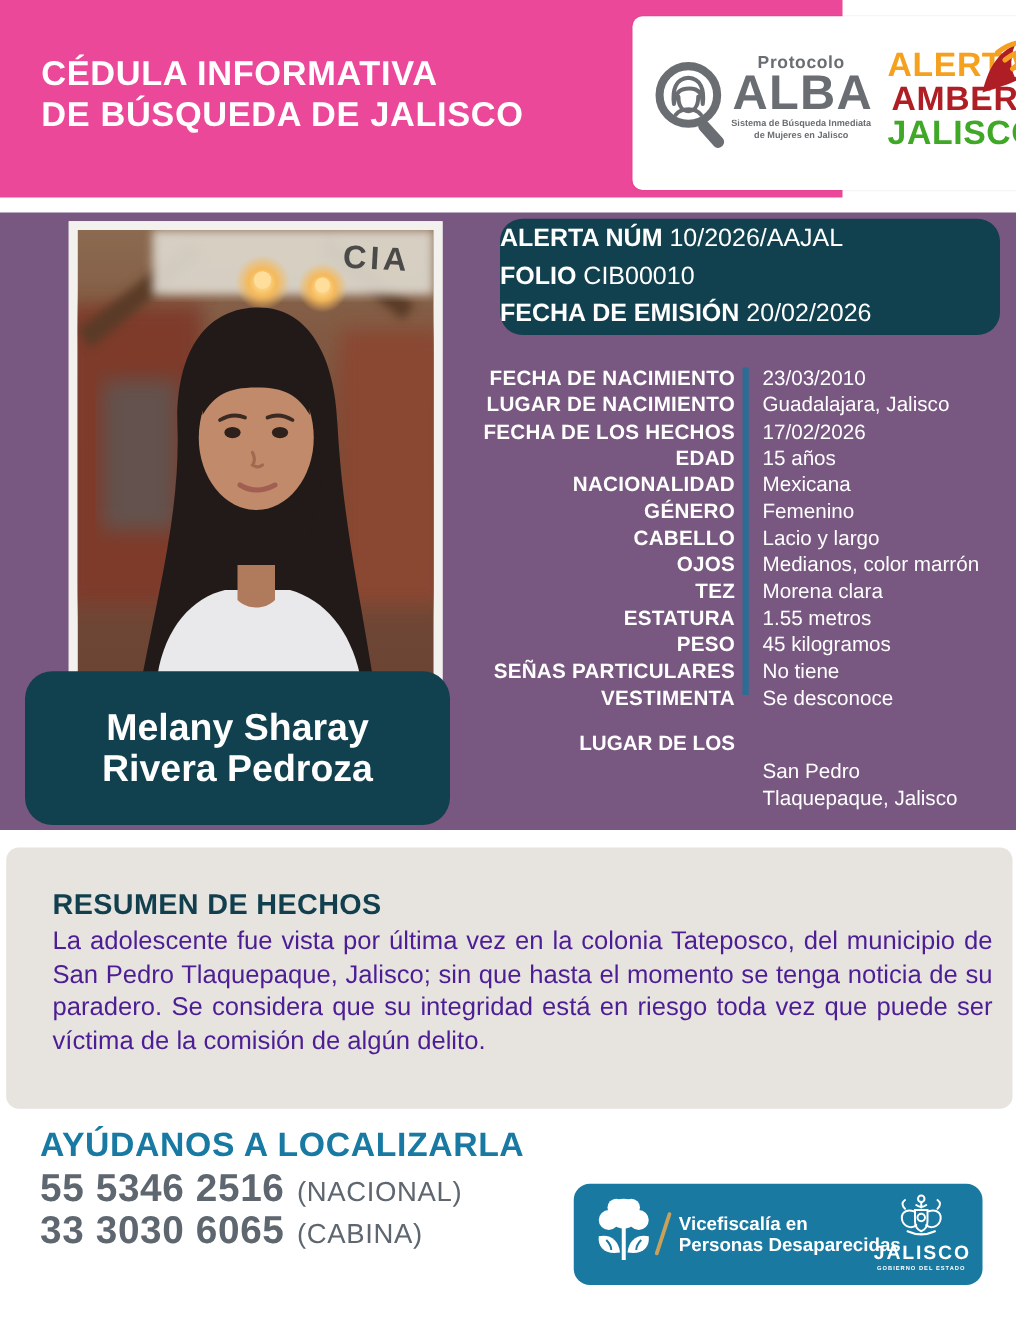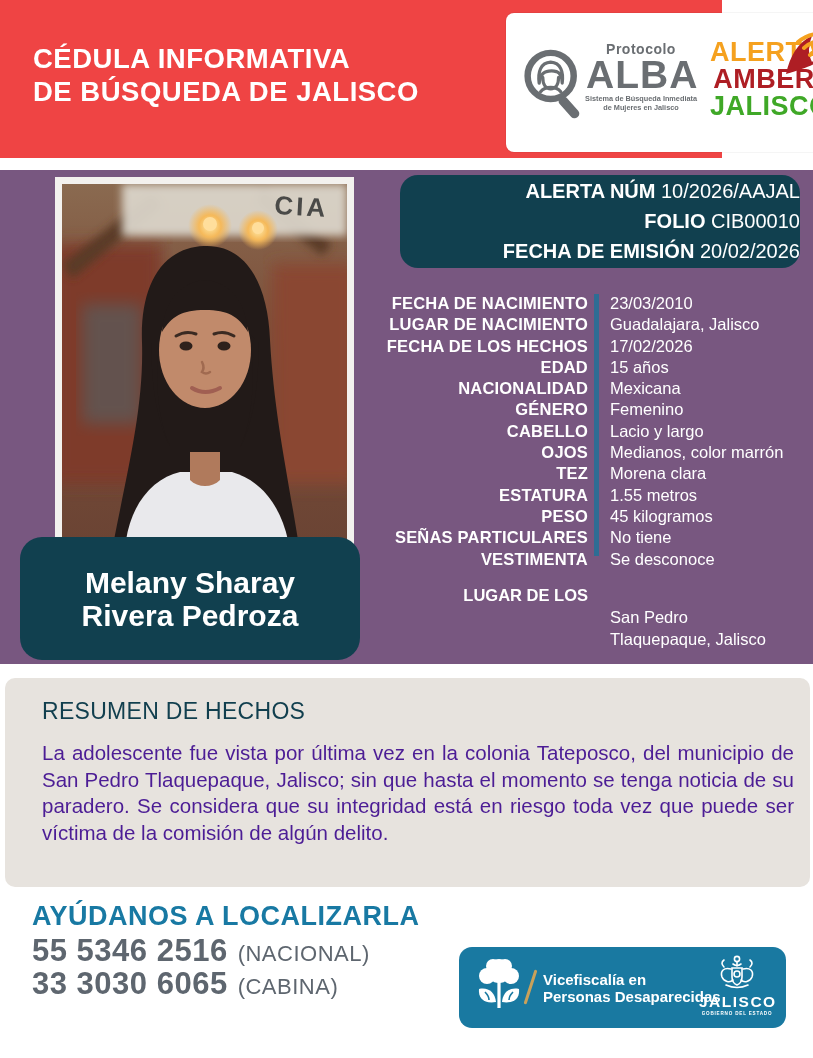--- a/index.html
+++ b/index.html
@@ -1,20 +1,20 @@
 <!DOCTYPE html>
 <html><head>
 <meta charset="utf-8">
 <style>
   html,body{margin:0;padding:0;background:#ffffff;}
   .page{position:relative;width:813px;height:1058px;background:#ffffff;overflow:hidden;
         font-family:"Liberation Sans",sans-serif;}
 
   
-  .hdr{position:absolute;left:0;top:0;width:674px;height:158px;background:#ef4444;padding-left:48px;}
+  .hdr{position:absolute;left:0;top:0;width:674px;height:158px;background:#ec4899;}
   .hdr-title{position:absolute;left:33px;top:42px;color:#ffffff;font-weight:bold;
              font-size:27.5px;line-height:33px;letter-spacing:.5px;}
   .logo-box{position:absolute;left:506px;top:13px;width:322px;height:139px;background:#ffffff;
             border-radius:8px;box-shadow:0 0 0 1px rgba(0,0,0,.04);}
 
   
   .alba{position:absolute;left:10px;top:28px;width:180px;height:90px;color:#6a6e72;}
   .alba-icon{position:absolute;left:3px;top:4px;width:72px;height:82px;}
   .alba-text{position:absolute;left:70px;top:0;width:110px;text-align:center;}
   .alba-top{font-weight:bold;font-size:14px;letter-spacing:.5px;}
@@ -29,43 +29,43 @@
 
   
   .body-purple{position:absolute;left:0;top:170px;width:813px;height:494px;background:#785780;}
 
   .photo-frame{position:absolute;left:55px;top:7px;width:285px;height:356px;background:#ffffff;
                padding:0;border:7px solid #f3f1ee;box-sizing:content-box;}
   .photo-frame svg{display:block;width:285px;height:356px;}
 
   .alert-box{position:absolute;left:400px;top:5px;width:400px;height:93px;background:#11404f;
              border-radius:18px;color:#ffffff;display:flex;flex-direction:column;
-             justify-content:center;align-items:flex-end;gap:1px;}
+             justify-content:center;align-items:flex-start;gap:1px;}
   .alert-line{font-size:20px;line-height:29px;white-space:nowrap;}
   .alert-line .b{font-weight:bold;}
 
   .fields{position:absolute;left:355px;top:123px;width:445px;color:#ffffff;}
   .frow{display:flex;align-items:flex-start;height:21.3px;}
   .flabel{width:233px;text-align:right;font-weight:bold;font-size:16.5px;line-height:21.3px;
           letter-spacing:.2px;flex:none;}
   .fval{margin-left:22px;font-size:16.5px;line-height:21.3px;white-space:nowrap;text-align:right;}
   .fdivider{position:absolute;left:239px;top:1px;width:5px;height:262px;background:#2d6d94;}
   .frow-loc{display:flex;align-items:flex-start;margin-top:14px;}
   .floc-label{width:233px;text-align:right;font-weight:bold;font-size:16.5px;line-height:22px;flex:none;}
   .floc-val{margin-left:22px;font-size:16.5px;line-height:22px;padding-top:22px;}
 
   .name-box{position:absolute;left:20px;top:367px;width:340px;height:123px;background:#11404f;
             border-radius:22px;color:#ffffff;display:flex;flex-direction:column;
             justify-content:center;align-items:center;font-weight:bold;font-size:30px;line-height:33px;}
 
   
   .summary-card{position:absolute;left:5px;top:678px;width:805px;height:209px;background:#e7e3de;
                 border-radius:10px;}
-  .summary-title{position:absolute;left:37px;top:20px;margin:0;color:#113f4e;font-size:23px;
-                 font-weight:normal;letter-spacing:.3px;}
+  .summary-title{position:absolute;left:37px;top:32px;margin:0;color:#113f4e;font-size:23px;
+                 font-weight:bold;letter-spacing:.3px;}
   .summary-body{position:absolute;left:37px;top:62px;width:752px;margin:0;color:#4c1d95;
                 font-size:20.5px;line-height:26.5px;text-align:justify;}
 
   
   .help-title{position:absolute;left:32px;top:901px;color:#1879a3;font-weight:bold;
               font-size:27px;letter-spacing:.5px;}
   .phones{position:absolute;left:32px;top:933px;color:#5e666f;}
   .phone-row{display:flex;align-items:baseline;height:33px;}
   .phone-num{font-weight:bold;font-size:31px;letter-spacing:.5px;}
   .phone-type{margin-left:10px;font-size:22px;letter-spacing:.5px;}

